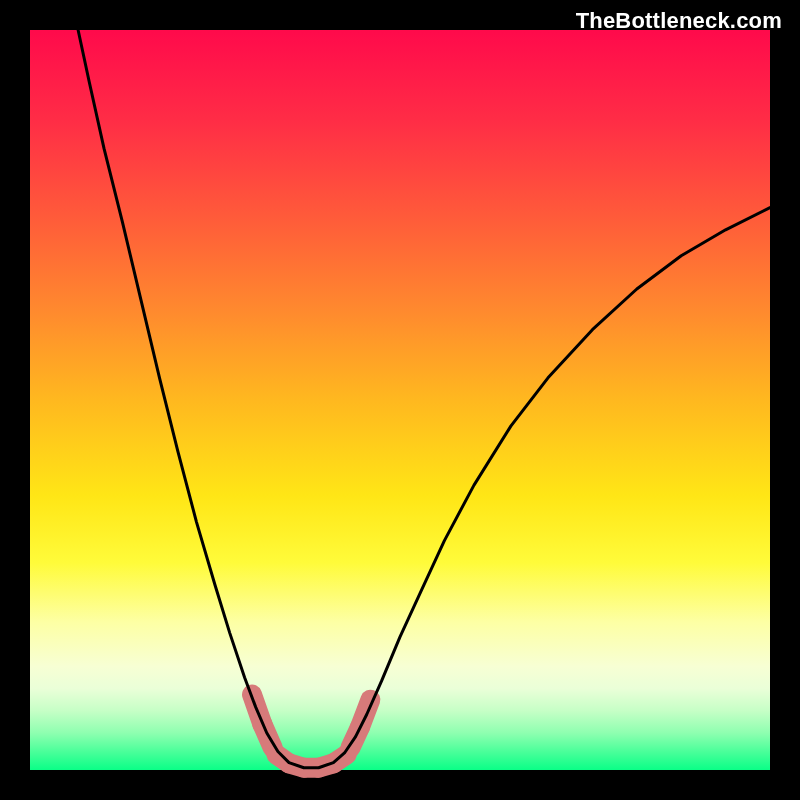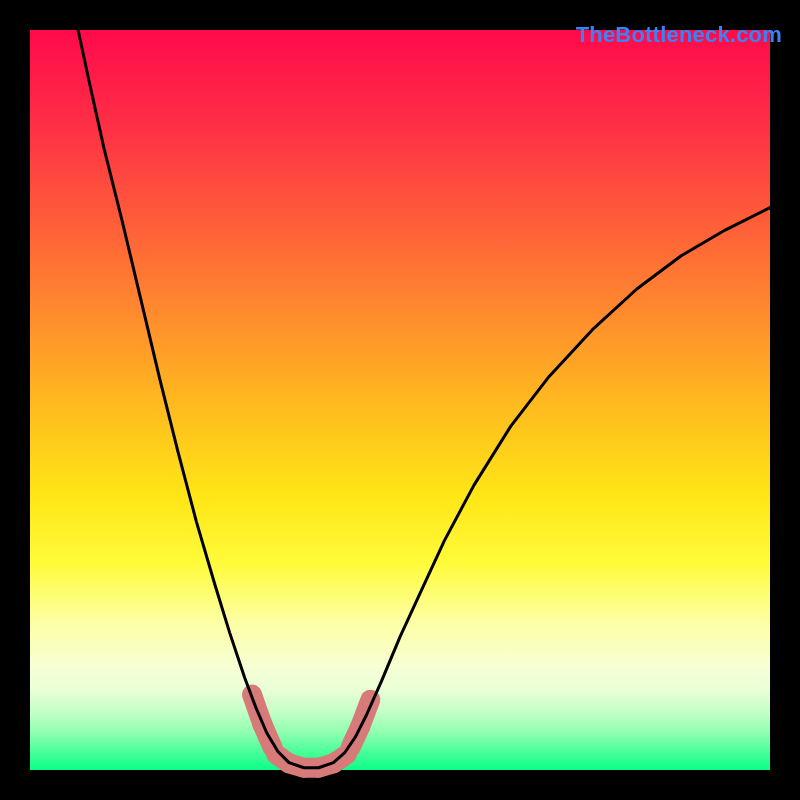--- a/index.html
+++ b/index.html
@@ -12,23 +12,23 @@
     overflow: hidden;
   }
   .stage {
     position: relative;
     width: 800px;
     height: 800px;
     background: #000;
   }
   .watermark {
     position: absolute;
-    top: 22px;
+    top: 8px;
     right: 18px;
-    color: #3b82f6;
+    color: #ffffff;
     font-size: 22px;
     font-weight: 600;
     letter-spacing: 0.2px;
     z-index: 30;
   }
   svg.plot {
     position: absolute;
     left: 0;
     top: 0;
     width: 800px;

